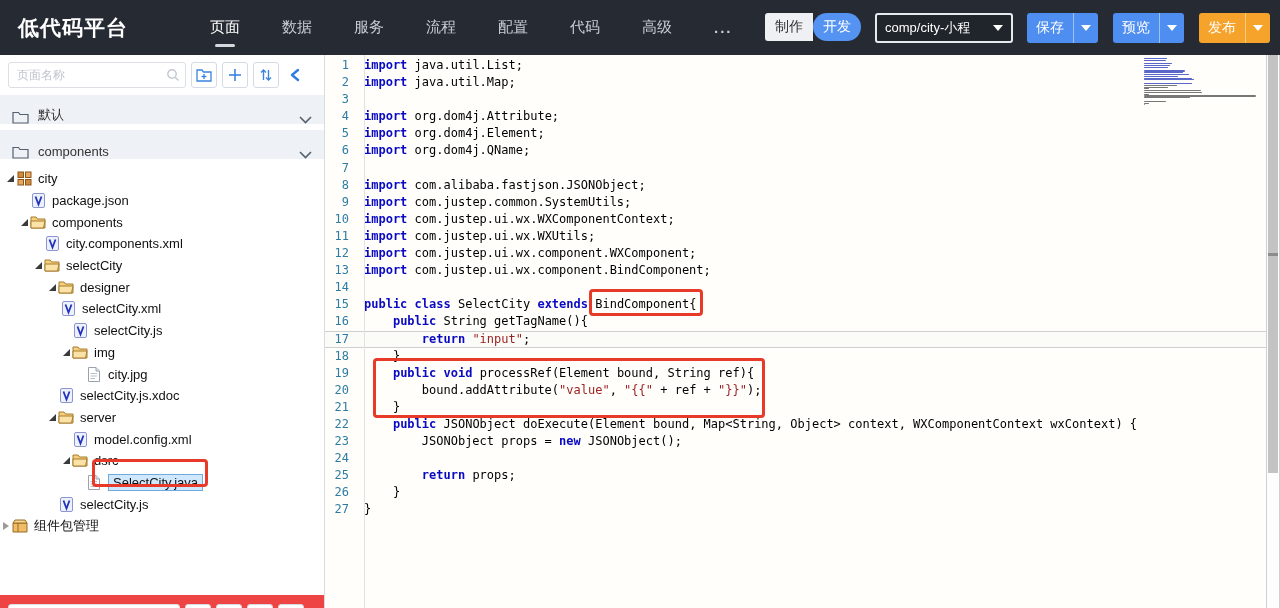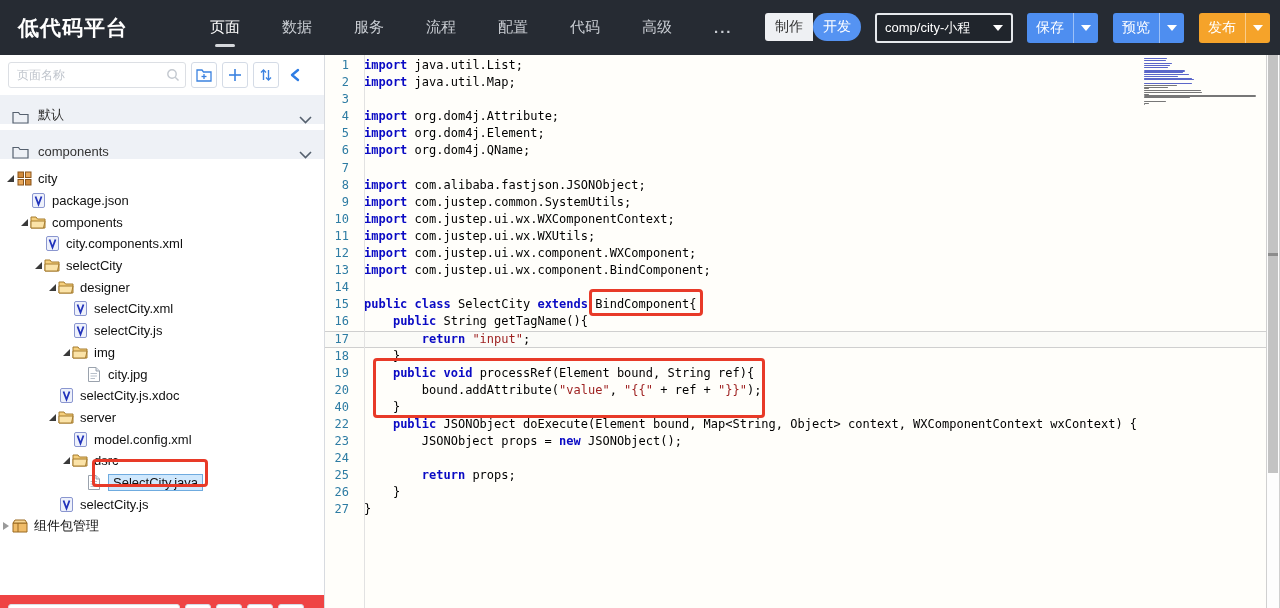--- a/index.html
+++ b/index.html
@@ -255,21 +255,21 @@
             <span class="tri-exp"></span>
           </span>
           <span class="t-icon">
             <svg width="16" height="13" viewBox="0 0 16 13">
               <path d="M1 1 h5 l1.5 2 H15 v9 H1 z" fill="#f5cf7d" stroke="#a67c2e" stroke-width="1"></path>
               <path d="M1 5 h14 l-1.5 7 H1 z" fill="#fbe3a8" stroke="#a67c2e" stroke-width="1"></path>
             </svg>
           </span>
           <span class="t-label">designer</span>
         </div>
-        <div class="trow" style="padding-left: 60px;">
+        <div class="trow" style="padding-left: 48px;">
           <span class="arrow-slot"></span>
           <span class="t-icon">
             <svg width="13" height="15" viewBox="0 0 13 15">
               <rect x="0.5" y="0.5" width="12" height="14" rx="1.5" fill="#eef1fb" stroke="#8a96cf"></rect>
               <polyline points="3.5,3.5 6.5,11.5 9.5,3.5" fill="none" stroke="#2233bb" stroke-width="1.8"></polyline>
             </svg>
           </span>
           <span class="t-label">selectCity.xml</span>
         </div>
         <div class="trow" style="padding-left: 60px;">
@@ -520,21 +520,21 @@
         </div>
         <div class="crow">
           <span class="ln">19</span>
           <span class="lt"><span class="tok-p">    </span><span class="tok-k">public</span><span class="tok-p"> </span><span class="tok-k">void</span><span class="tok-p"> processRef(Element bound, String ref){</span></span>
         </div>
         <div class="crow">
           <span class="ln">20</span>
           <span class="lt"><span class="tok-p">        bound.addAttribute(</span><span class="tok-s">"value"</span><span class="tok-p">, </span><span class="tok-s">"{{"</span><span class="tok-p"> + ref + </span><span class="tok-s">"}}"</span><span class="tok-p">);</span></span>
         </div>
         <div class="crow">
-          <span class="ln">40</span>
+          <span class="ln">21</span>
           <span class="lt"><span class="tok-p">    }</span></span>
         </div>
         <div class="crow">
           <span class="ln">22</span>
           <span class="lt"><span class="tok-p">    </span><span class="tok-k">public</span><span class="tok-p"> JSONObject doExecute(Element bound, Map&lt;String, Object&gt; context, WXComponentContext wxContext) {</span></span>
         </div>
         <div class="crow">
           <span class="ln">23</span>
           <span class="lt"><span class="tok-p">        JSONObject props = </span><span class="tok-k">new</span><span class="tok-p"> JSONObject();</span></span>
         </div>

